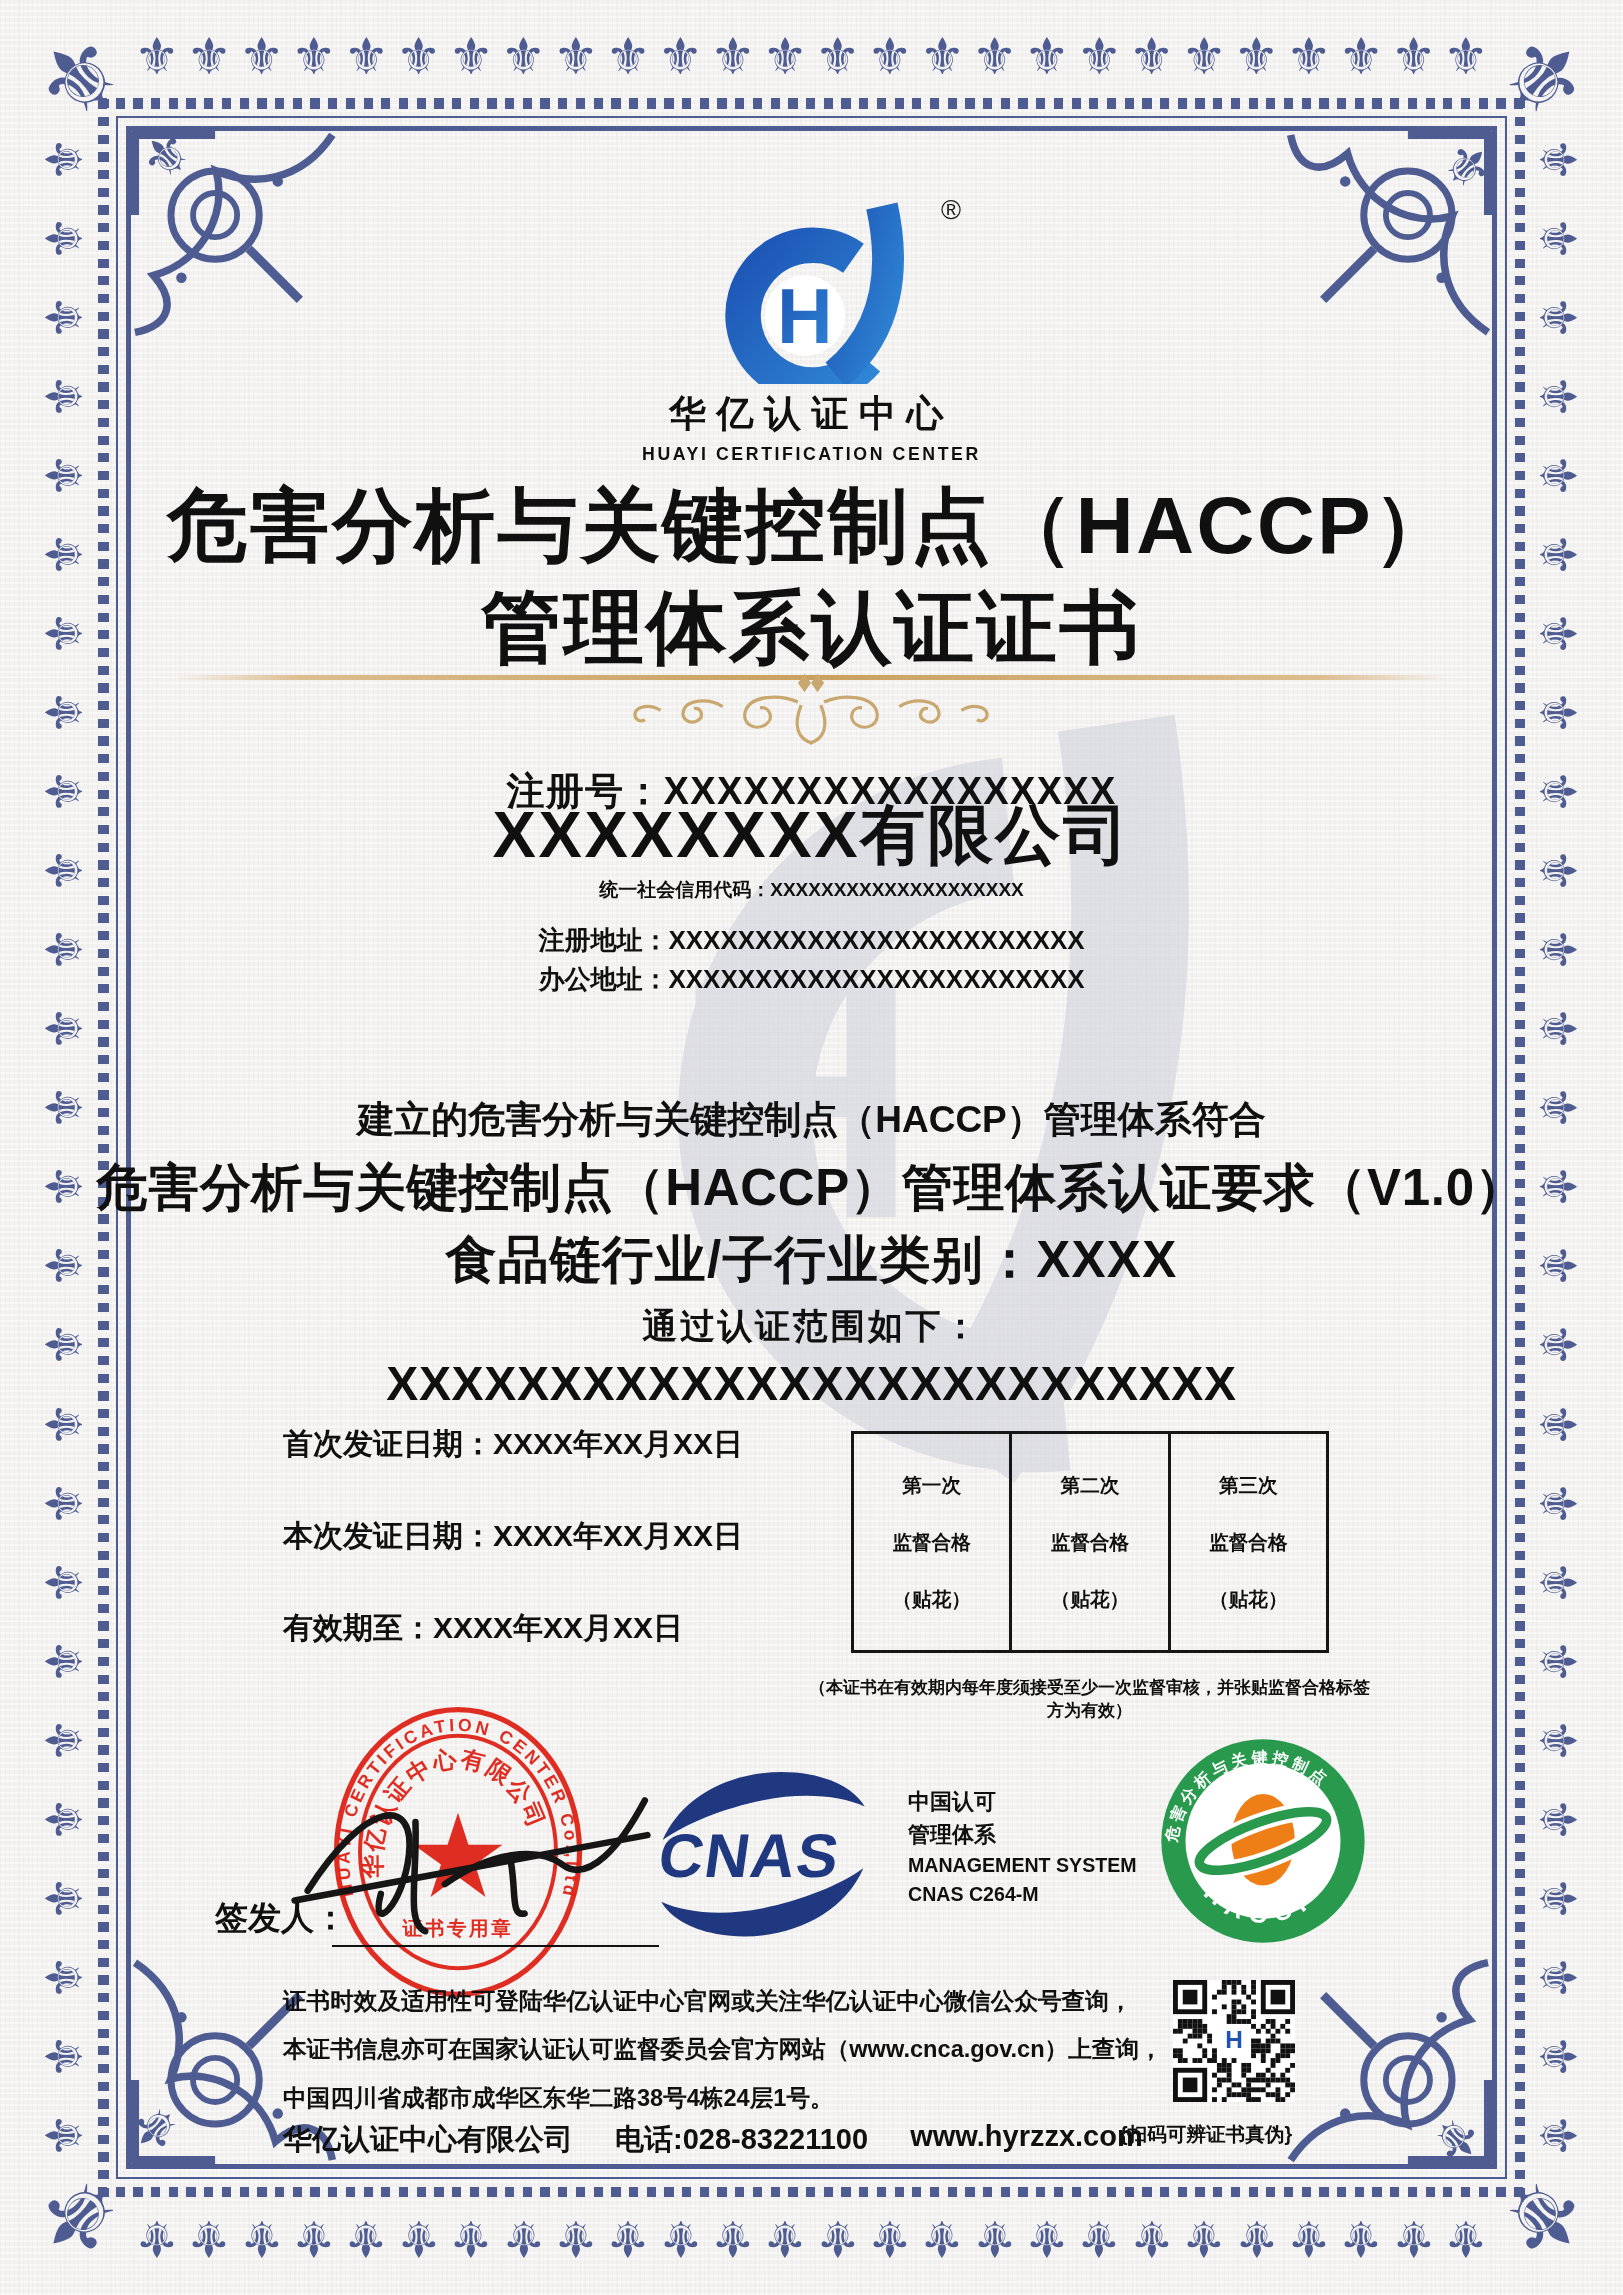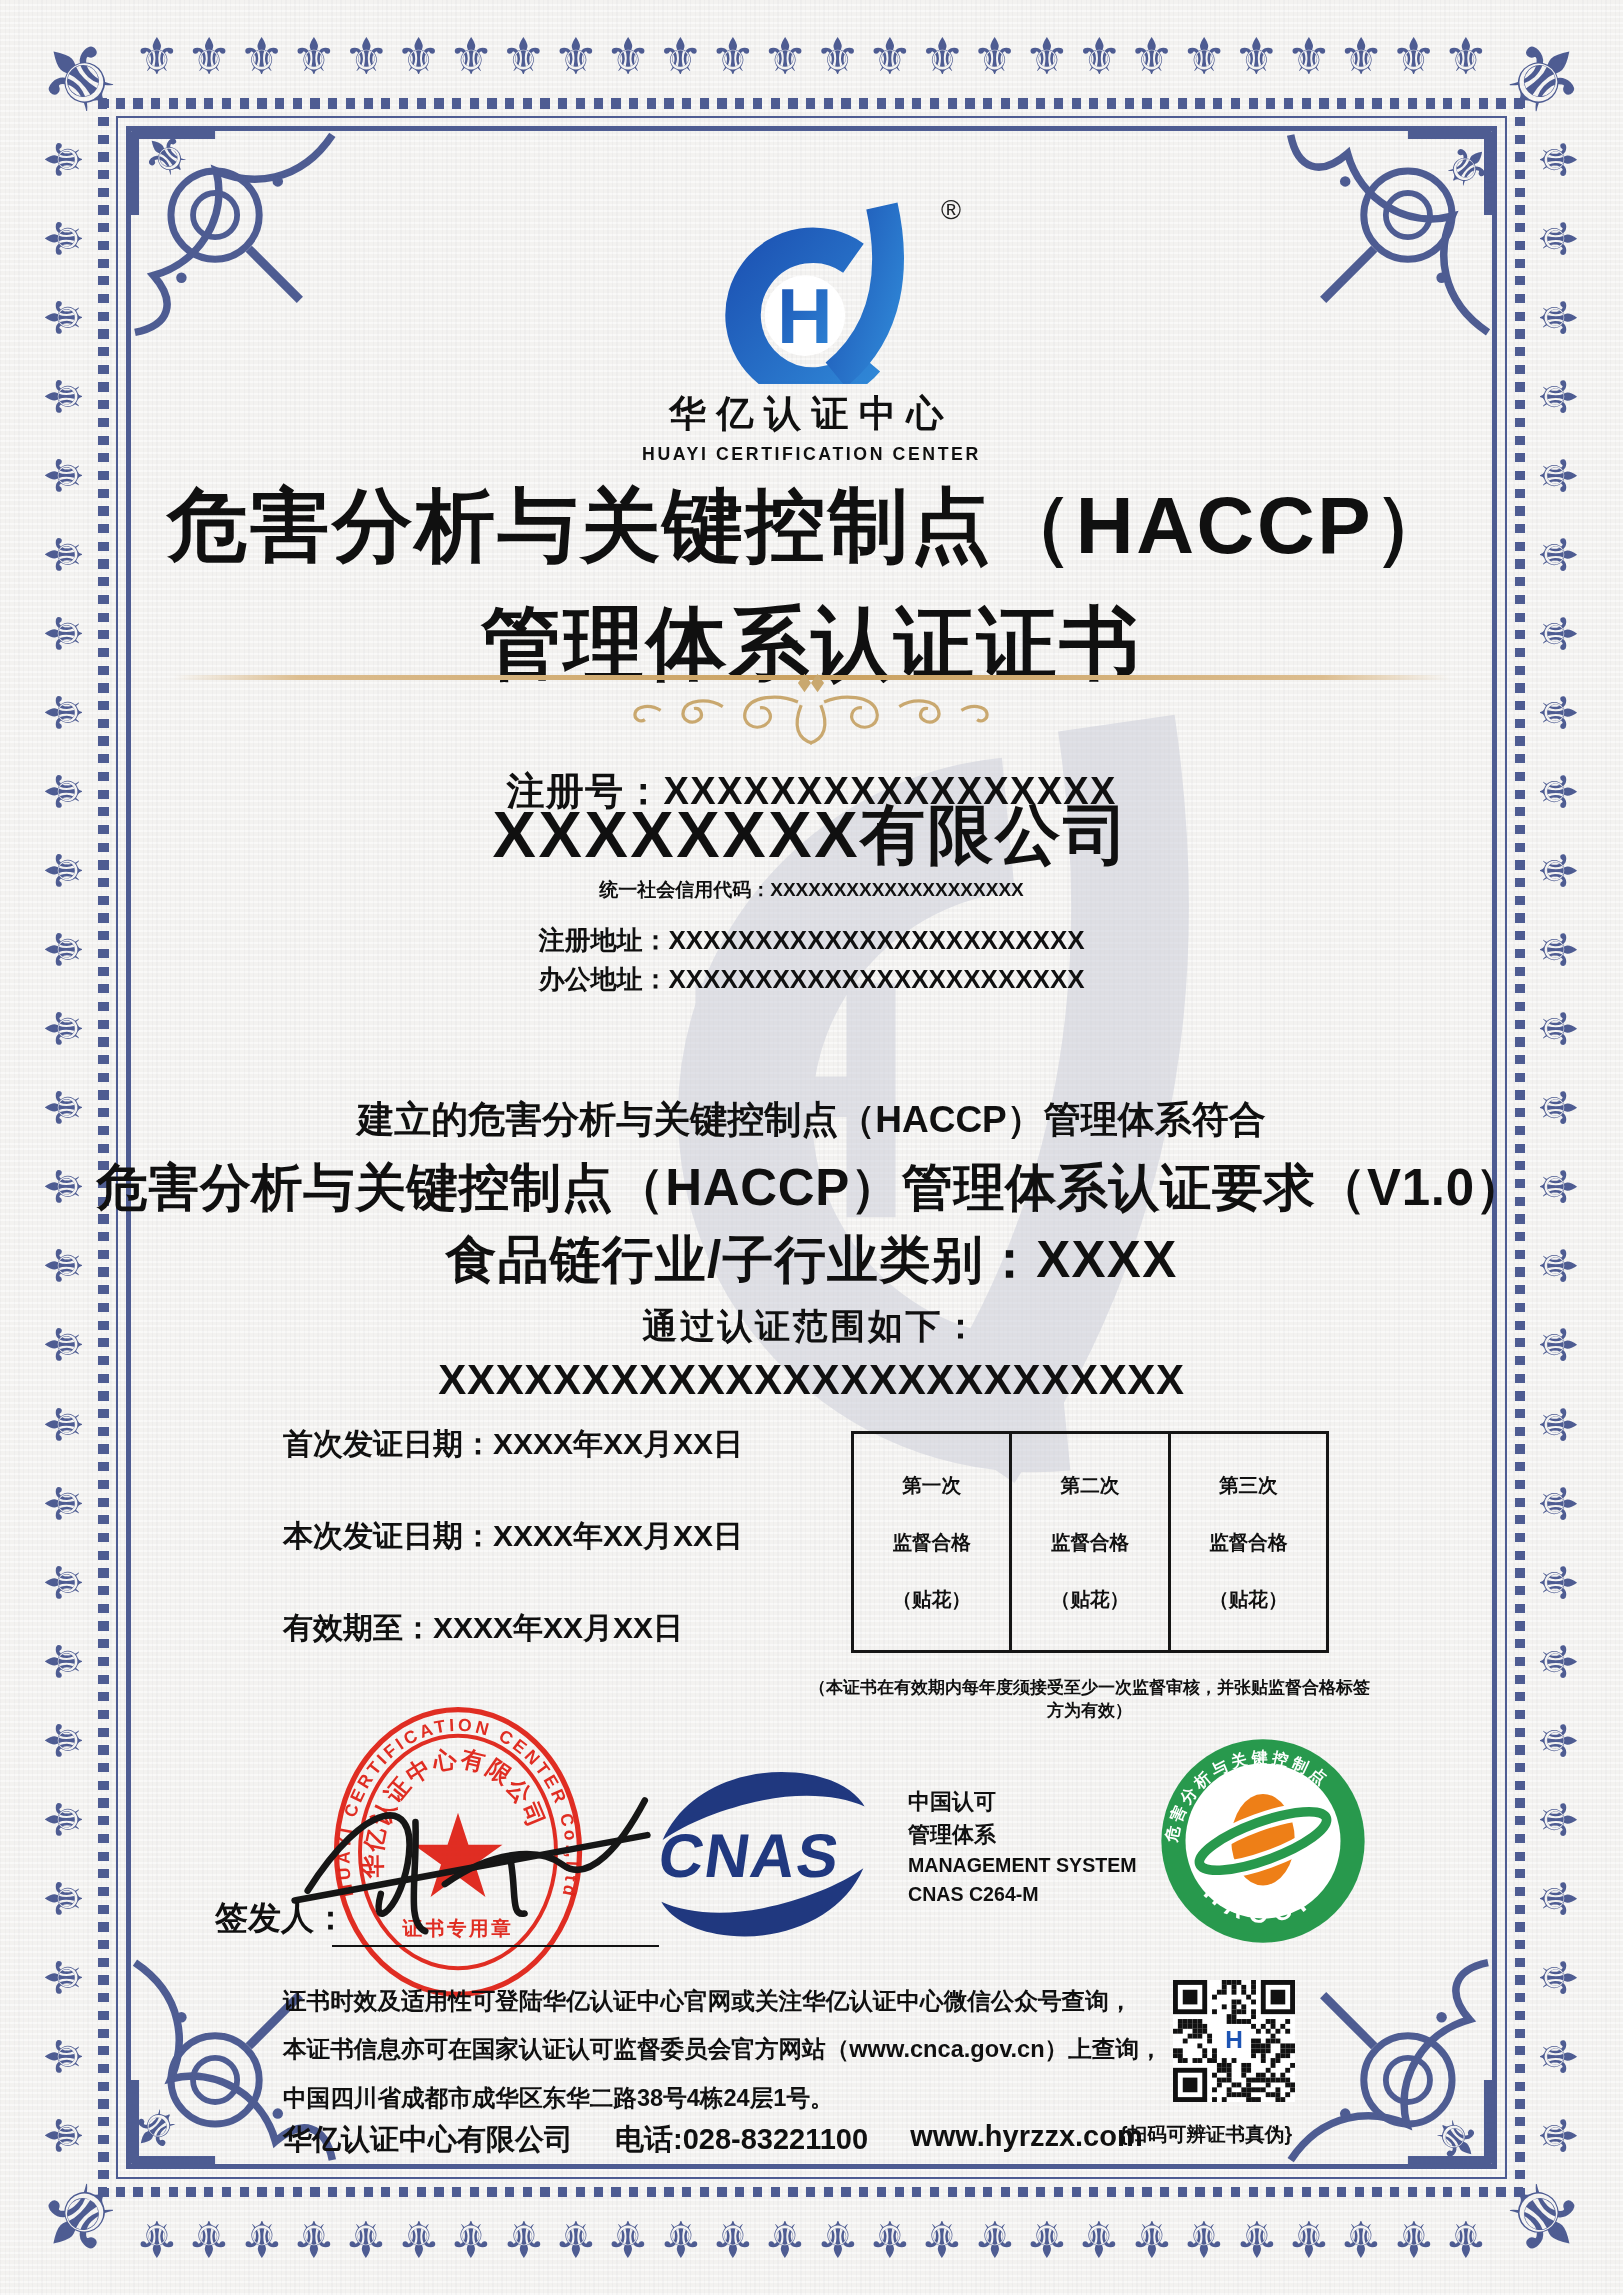--- a/index.html
+++ b/index.html
@@ -39,33 +39,33 @@
   .corner-orn{width:209px;height:209px;}
   .orn-tl{left:128px;top:128px;}
   .orn-tr{right:128px;top:128px;transform:rotate(90deg);}
   .orn-br{right:128px;bottom:128px;transform:rotate(180deg);}
   .orn-bl{left:128px;bottom:128px;transform:rotate(270deg);}
   
   .center{left:0;right:0;text-align:center;}
   .header-brand-cn{font-size:37px;font-weight:800;letter-spacing:10.5px;margin-top:2.6px;}
   .header-brand-en{font-size:17.7px;font-weight:700;letter-spacing:2.6px;margin-top:5.2px;}
   .title{font-size:80px;font-weight:900;letter-spacing:2.6px;line-height:1.0;}
-  .title2{margin-top:38px;}
+  .title2{margin-top:22px;}
   .gold-line{left:173px;right:173px;top:675px;height:4.6px;
     background:linear-gradient(90deg,rgba(201,160,95,0),#dcbd8f 10%,#c9a05f 50%,#dcbd8f 90%,rgba(201,160,95,0));}
   .regno{top:766px;font-size:38px;font-weight:700;letter-spacing:1.3px;}
   .company{top:784px;font-size:65px;font-weight:700;letter-spacing:2.6px;margin-top:7px;}
   .credit{top:877px;font-size:19px;font-weight:800;}
   .addr{top:921px;left:0;right:0;display:flex;justify-content:center;}
   .addr-inner{text-align:left;font-size:26px;font-weight:800;line-height:1.5;}
   .stmt1{top:1095px;font-size:37px;font-weight:800;}
   .stmt2{top:1154px;font-size:51px;font-weight:900;letter-spacing:0.7px;}
   .stmt3{top:1226px;font-size:51px;font-weight:900;letter-spacing:1.3px;}
   .scope-label{top:1303px;font-size:35px;font-weight:800;letter-spacing:2.6px;}
-  .scope-value{top:1356px;font-size:42px;font-weight:700;letter-spacing:0.7px;}
+  .scope-value{top:1356px;font-size:48px;font-weight:700;letter-spacing:0.7px;}
   .dates{left:283px;top:1424px;font-size:30px;font-weight:800;}
   .dates .row{margin-bottom:51px;white-space:nowrap;}
   .sup-table{left:851px;top:1431px;width:472px;height:216px;display:flex;border:3.9px solid #161616;}
   .sup-cell{flex:1;border-left:3.9px solid #161616;display:flex;flex-direction:column;justify-content:center;align-items:center;gap:30px;font-size:19.6px;font-weight:700;}
   .sup-cell:first-child{border-left:none;}
   .sup-note{left:808px;top:1676px;width:563px;text-align:center;font-size:17px;font-weight:700;}
   .issuer-label{left:215px;top:1896px;font-size:33px;font-weight:700;}
   .issuer-line{left:332px;top:1945px;width:327px;border-top:2.6px solid #111;}
   .cnas-text{left:908px;top:1785px;font-size:22px;font-weight:800;line-height:1.5;}
   .cnas-text .en{font-size:19.6px;}

